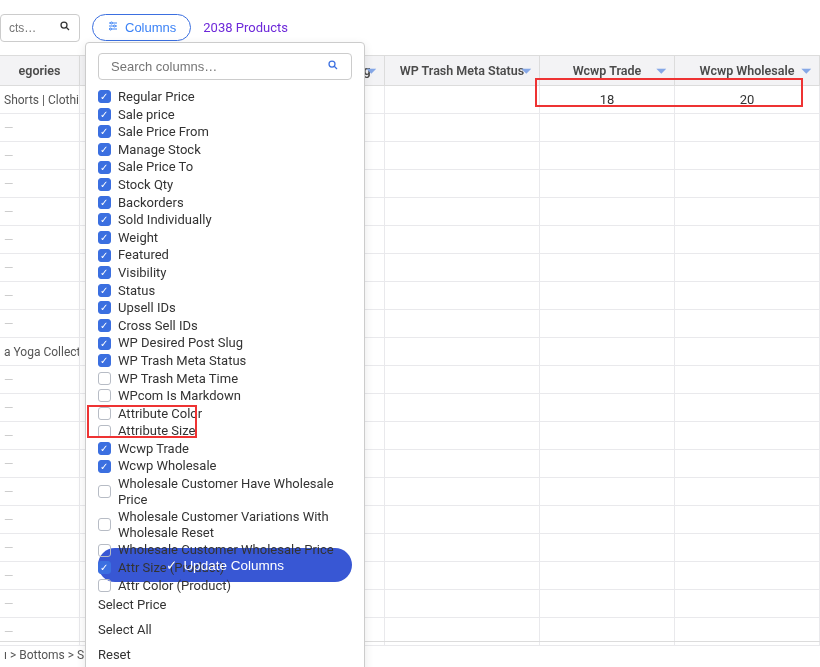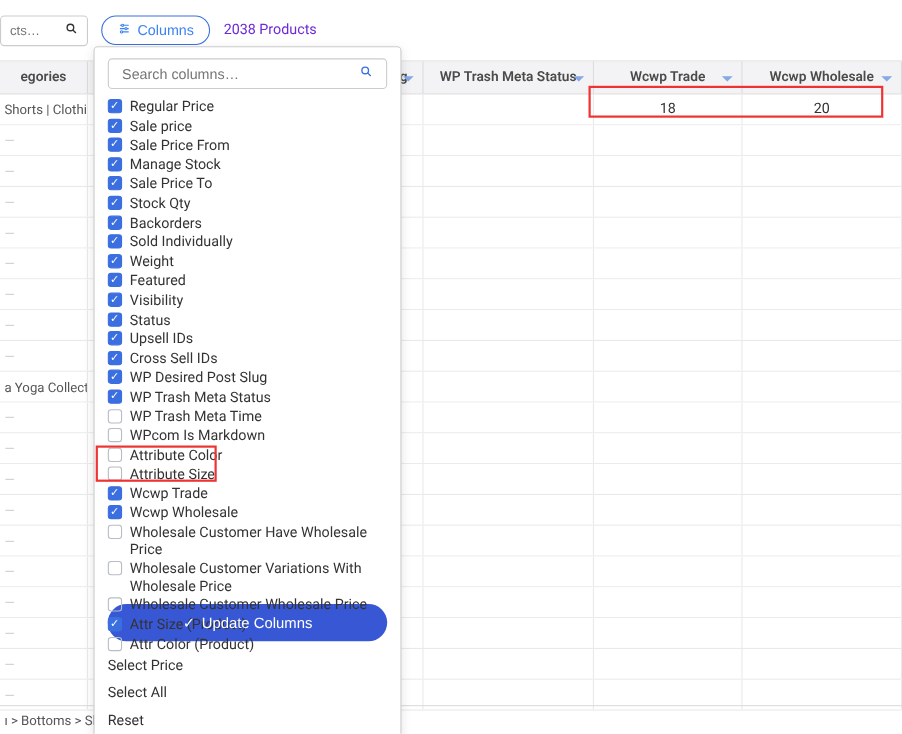--- a/index.html
+++ b/index.html
@@ -23,21 +23,21 @@
   .grid-row { display: flex; height: 28px; border-bottom: 1px solid #e9e9ec; background: #fff; }
   .grid-row .cell { border-right: 1px solid #e9e9ec; display: flex; align-items: center; justify-content: center; font-size: 13px; }
   .grid-row .col-cat { justify-content: flex-start; padding-left: 2px; white-space: nowrap; overflow: hidden; color:#555; font-size:12px;}
   .red-box1 { position: absolute; border: 2px solid #e33; top: 78px; left: 535px; width: 268px; height: 29px; z-index: 5; pointer-events:none;}
   .red-box2 { position: absolute; border: 2px solid #e33; top: 405px; left: 87px; width: 110px; height: 33px; z-index: 55; pointer-events:none;}
   .dropdown { position: absolute; top: 42px; left: 85px; width: 280px; background: #fff; border: 1px solid #ccc; border-radius: 4px; box-shadow: 0 3px 10px rgba(0,0,0,.1); z-index: 50; padding: 8px 0 10px; }
   .dd-search { margin: 2px 12px 8px; display: flex; align-items: center; border: 1px solid #ccc; border-radius: 4px; padding: 5px 12px; }
   .dd-search input { border: none; outline: none; width: 100%; font-size: 13px; }
   .dd-search .srch { color: #3b6fe0; }
   .dd-list { max-height: 450px; overflow: visible; padding: 0 12px; }
-  .dd-item { display: flex; gap: 7px; padding: 1px 0; font-size: 13px; line-height: 15.6px; }
+  .dd-item { display: flex; align-items: center; gap: 7px; padding: 1px 0; font-size: 13px; line-height: 15.6px; }
   .chk { width: 13px; height: 13px; border-radius: 3px; border: 1px solid #b7bcc5; flex-shrink: 0; position: relative; display:inline-block;}
   .chk.checked { background: #3b6fe0; border-color: #3b6fe0; }
   .chk.checked::after { content: "✓"; position: absolute; color: #fff; font-size: 10px; top: -2px; left: 1px; }
   .update-btn { margin: 10px 12px 4px; background: #3857d4; color: #fff; border: none; border-radius: 18px; padding: 9px 0; width: calc(100% - 24px); font-size: 13.5px; cursor: pointer; display:flex; align-items:center; justify-content:center; gap:6px;}
   .dd-actions { padding: 6px 12px 0; }
   .dd-actions div { padding: 5px 0; font-size: 13px; color: #333; cursor: pointer; }
   .footer { position: absolute; bottom: 0; left: 0; right: 0; border-top: 1px solid #dcdcdc; height: 26px; display: flex; align-items: center; font-size: 12px; color: #555; padding-left: 4px; }
   .svgicon { width:12px; height:12px; }
 </style>
 </head>
@@ -402,21 +402,21 @@
       <div class="dd-item">
         <span class="chk checked"></span>
         <span>Wcwp Wholesale</span>
       </div>
       <div class="dd-item">
         <span class="chk"></span>
         <span>Wholesale Customer Have Wholesale Price</span>
       </div>
       <div class="dd-item">
         <span class="chk"></span>
-        <span>Wholesale Customer Variations With Wholesale Price</span>
+        <span>Wholesale Customer Variations With Wholesale Reset</span>
       </div>
       <div class="dd-item">
         <span class="chk"></span>
         <span>Wholesale Customer Wholesale Price</span>
       </div>
       <div class="dd-item">
         <span class="chk checked"></span>
         <span>Attr Size (Product)</span>
       </div>
       <div class="dd-item">

